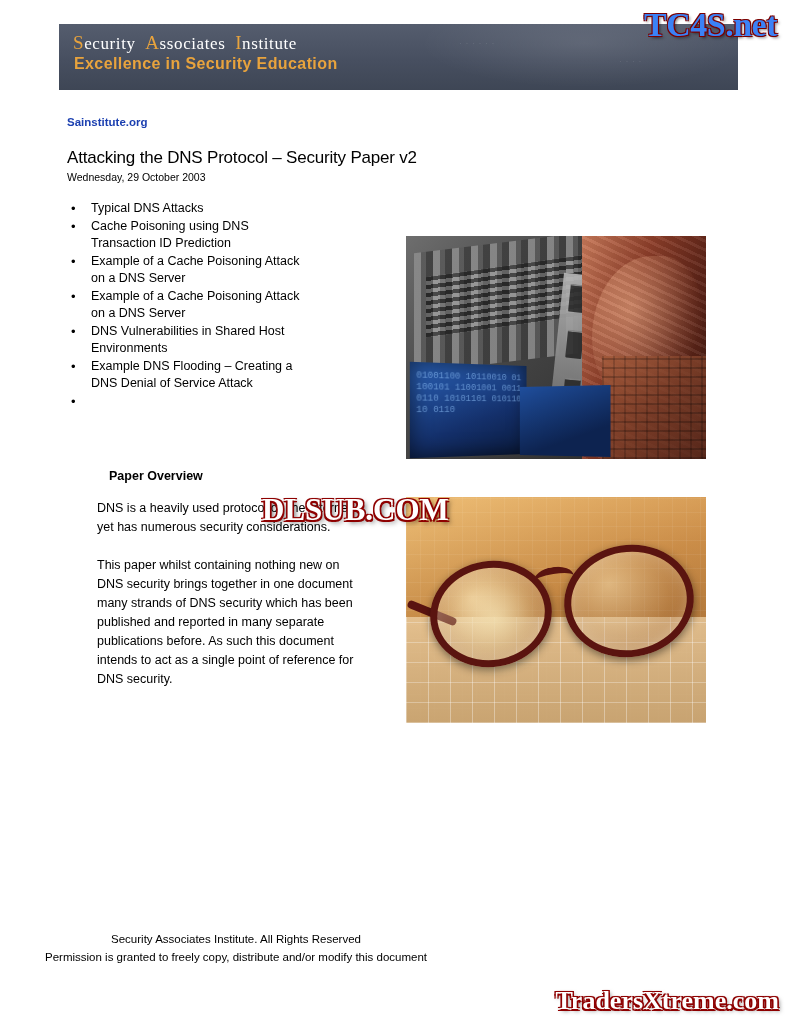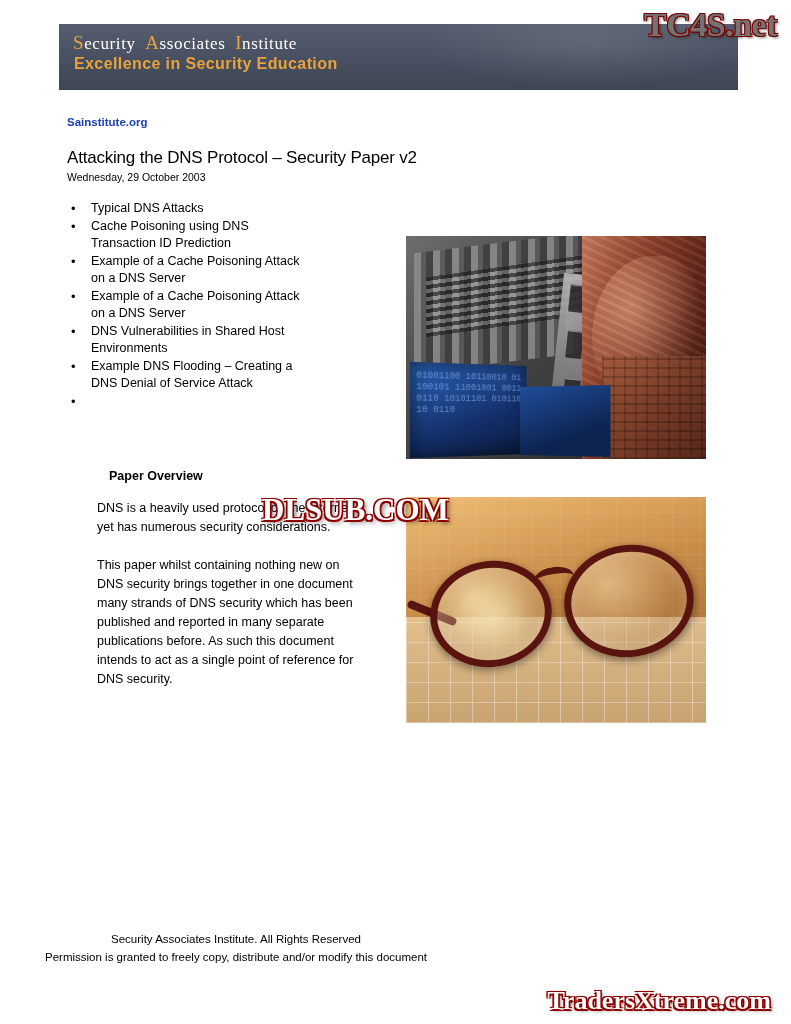--- a/index.html
+++ b/index.html
@@ -24,21 +24,21 @@
   }
 
   
   .wm-top {
     position: absolute;
     right: 14px;
     top: 6px;
     font-family: "Liberation Serif", serif;
     font-size: 34px;
     font-weight: bold;
-    color: #737373;
+    color: #3b82f6;
     letter-spacing: -0.5px;
     text-shadow:
        1px 1px 0 #7a0000, -1px -1px 0 #7a0000,
        1px -1px 0 #7a0000, -1px 1px 0 #7a0000,
        2px 2px 3px rgba(0,0,0,.5);
     z-index: 40;
     white-space: nowrap;
   }
 
   
@@ -336,21 +336,21 @@
     position: absolute;
     left: 45px;
     top: 930px;
     font-size: 11.5px;
     line-height: 18px;
     color: #000000;
     text-align: center;
   }
   .wm-bottom {
     position: absolute;
-    right: 20px;
+    right: 12px;
     bottom: 8px;
     font-family: "Liberation Serif", serif;
     font-size: 26px;
     font-weight: bold;
     color: #ffffff;
     text-shadow:
        1.5px 1.5px 0 #8e0000, -1.5px -1.5px 0 #8e0000,
        1.5px -1.5px 0 #8e0000, -1.5px 1.5px 0 #8e0000,
        0 0 2px #8e0000, 2px 2px 4px rgba(0,0,0,.5);
     white-space: nowrap;

